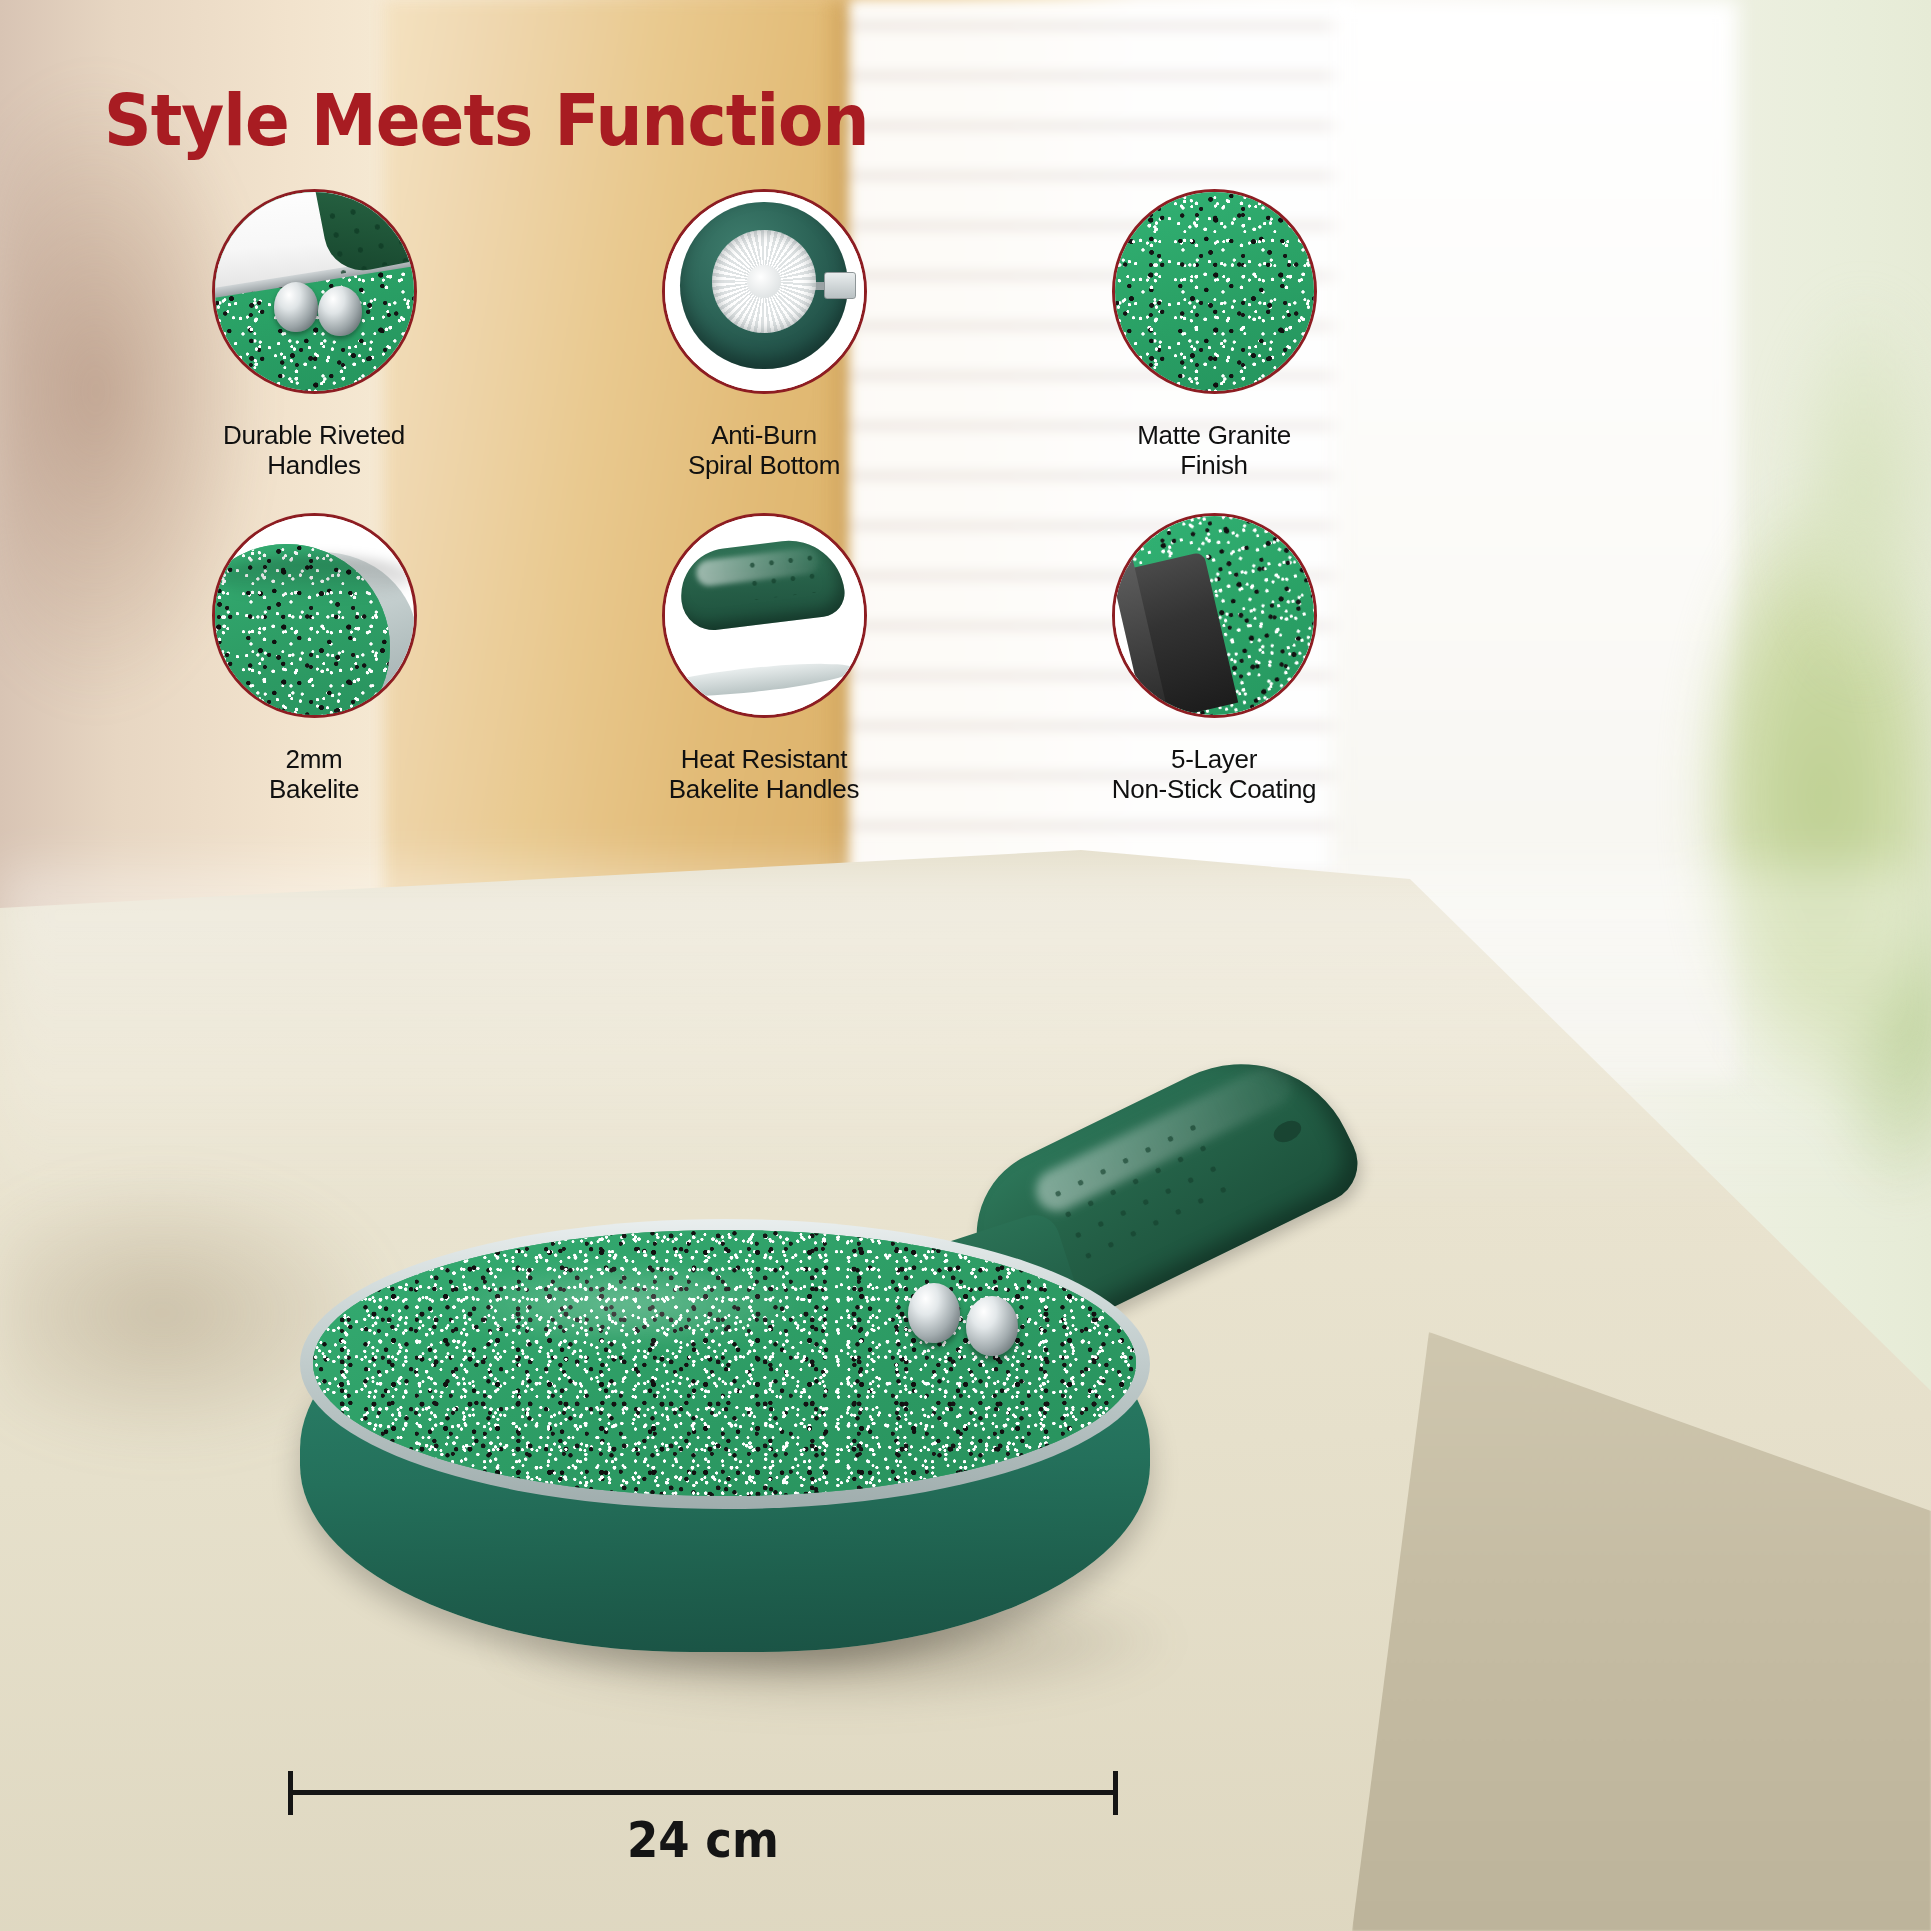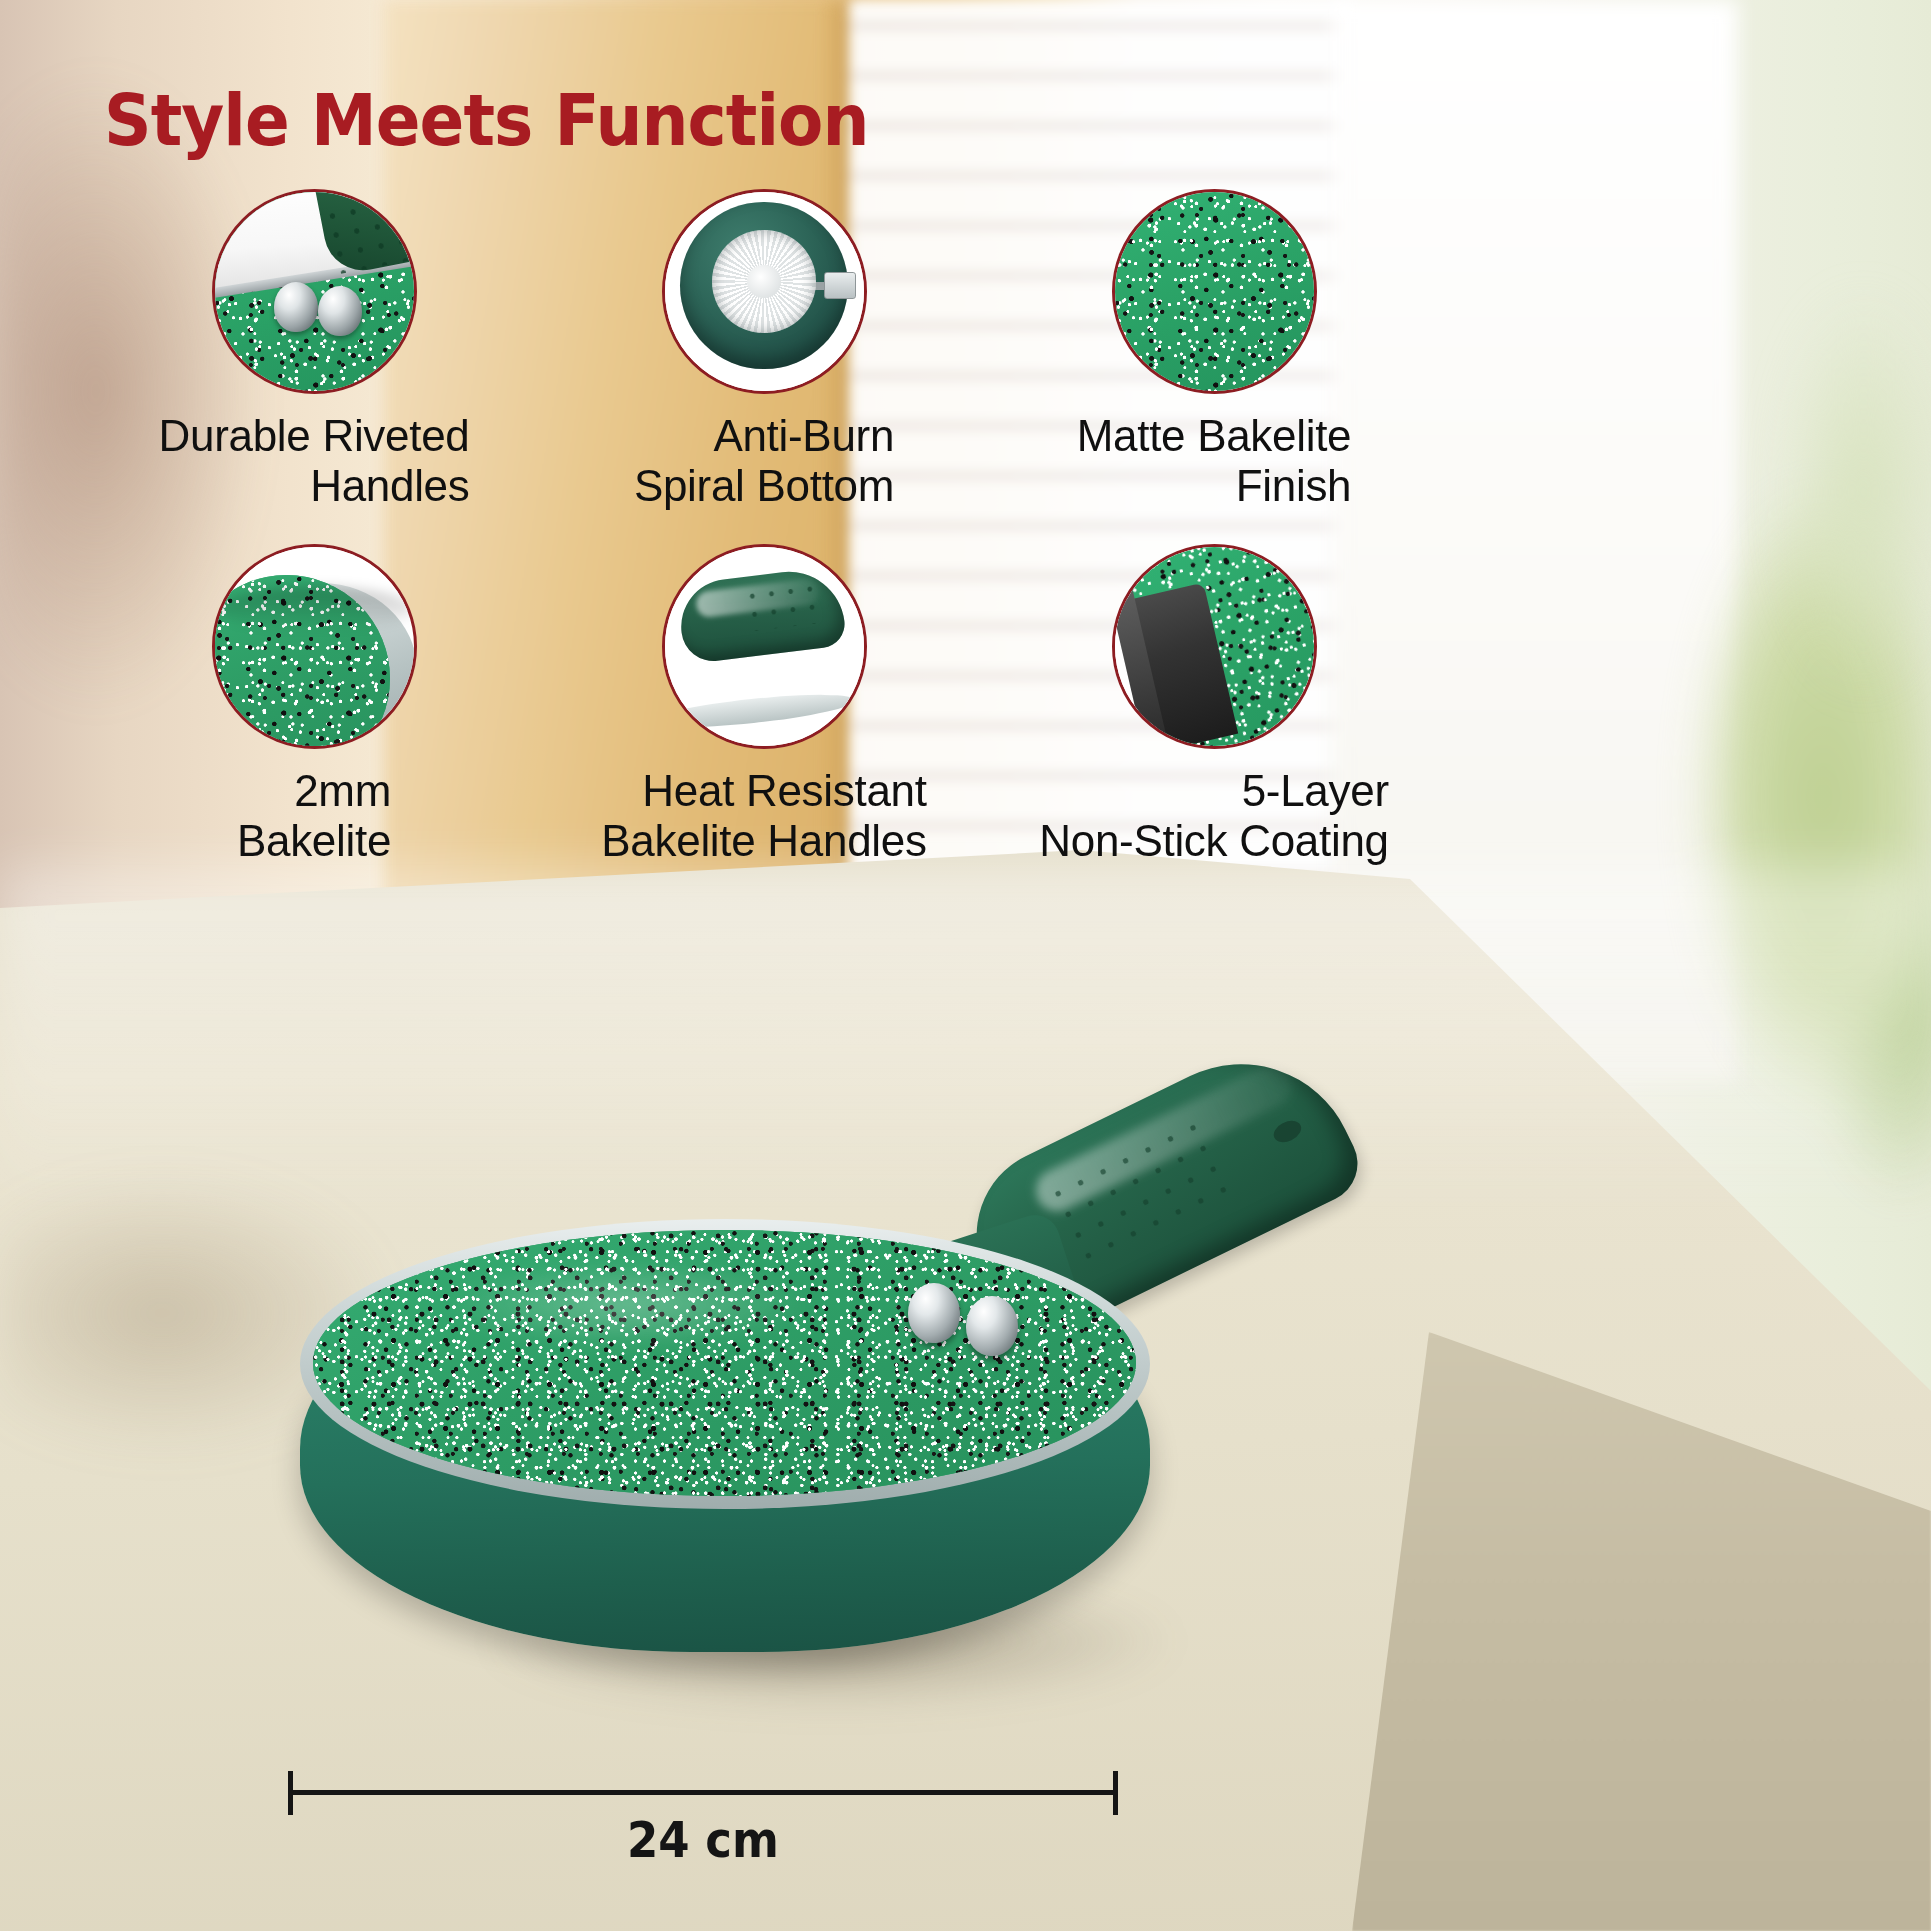--- a/index.html
+++ b/index.html
@@ -91,23 +91,23 @@
   
   .features{position:absolute;left:89px;top:189px;width:1352px;}
   .frow{display:flex;}
   .fcell{width:450px;display:flex;flex-direction:column;align-items:center;}
   .bubble{
     width:205px;height:205px;border-radius:50%;
     border:3.9px solid #8d1d22;overflow:hidden;position:relative;
     background:#ffffff;box-sizing:border-box;
   }
   .flabel{
-    margin-top:17px;text-align:right;color:#101010;
+    margin-top:27px;text-align:center;color:#101010;
     font-family:"Liberation Sans",sans-serif;
-    font-size:44px;line-height:1.14;font-weight:400;letter-spacing:-0.3px;
+    font-size:26px;line-height:1.14;font-weight:400;letter-spacing:-0.3px;
     white-space:pre-line;
   }
   .frow2{margin-top:33px;}
 
   
   .granite{
     position:absolute;inset:0;
     background-color:#2fa36a;
     background-image:
       radial-gradient(circle at 12% 22%, #fff 0 1.5px, transparent 1.9px),
@@ -321,21 +321,21 @@
           <div class="b2-inner"></div>
         </div>
         <div class="flabel">Anti-Burn
 Spiral Bottom</div>
       </div>
 
       <div class="fcell">
         <div class="bubble">
           <div class="granite dense"></div>
         </div>
-        <div class="flabel">Matte Bakelite
+        <div class="flabel">Matte Granite
 Finish</div>
       </div>
 
     </div>
 
     <div class="frow frow2">
 
       <div class="fcell">
         <div class="bubble">
           <div class="b4-white"></div>

